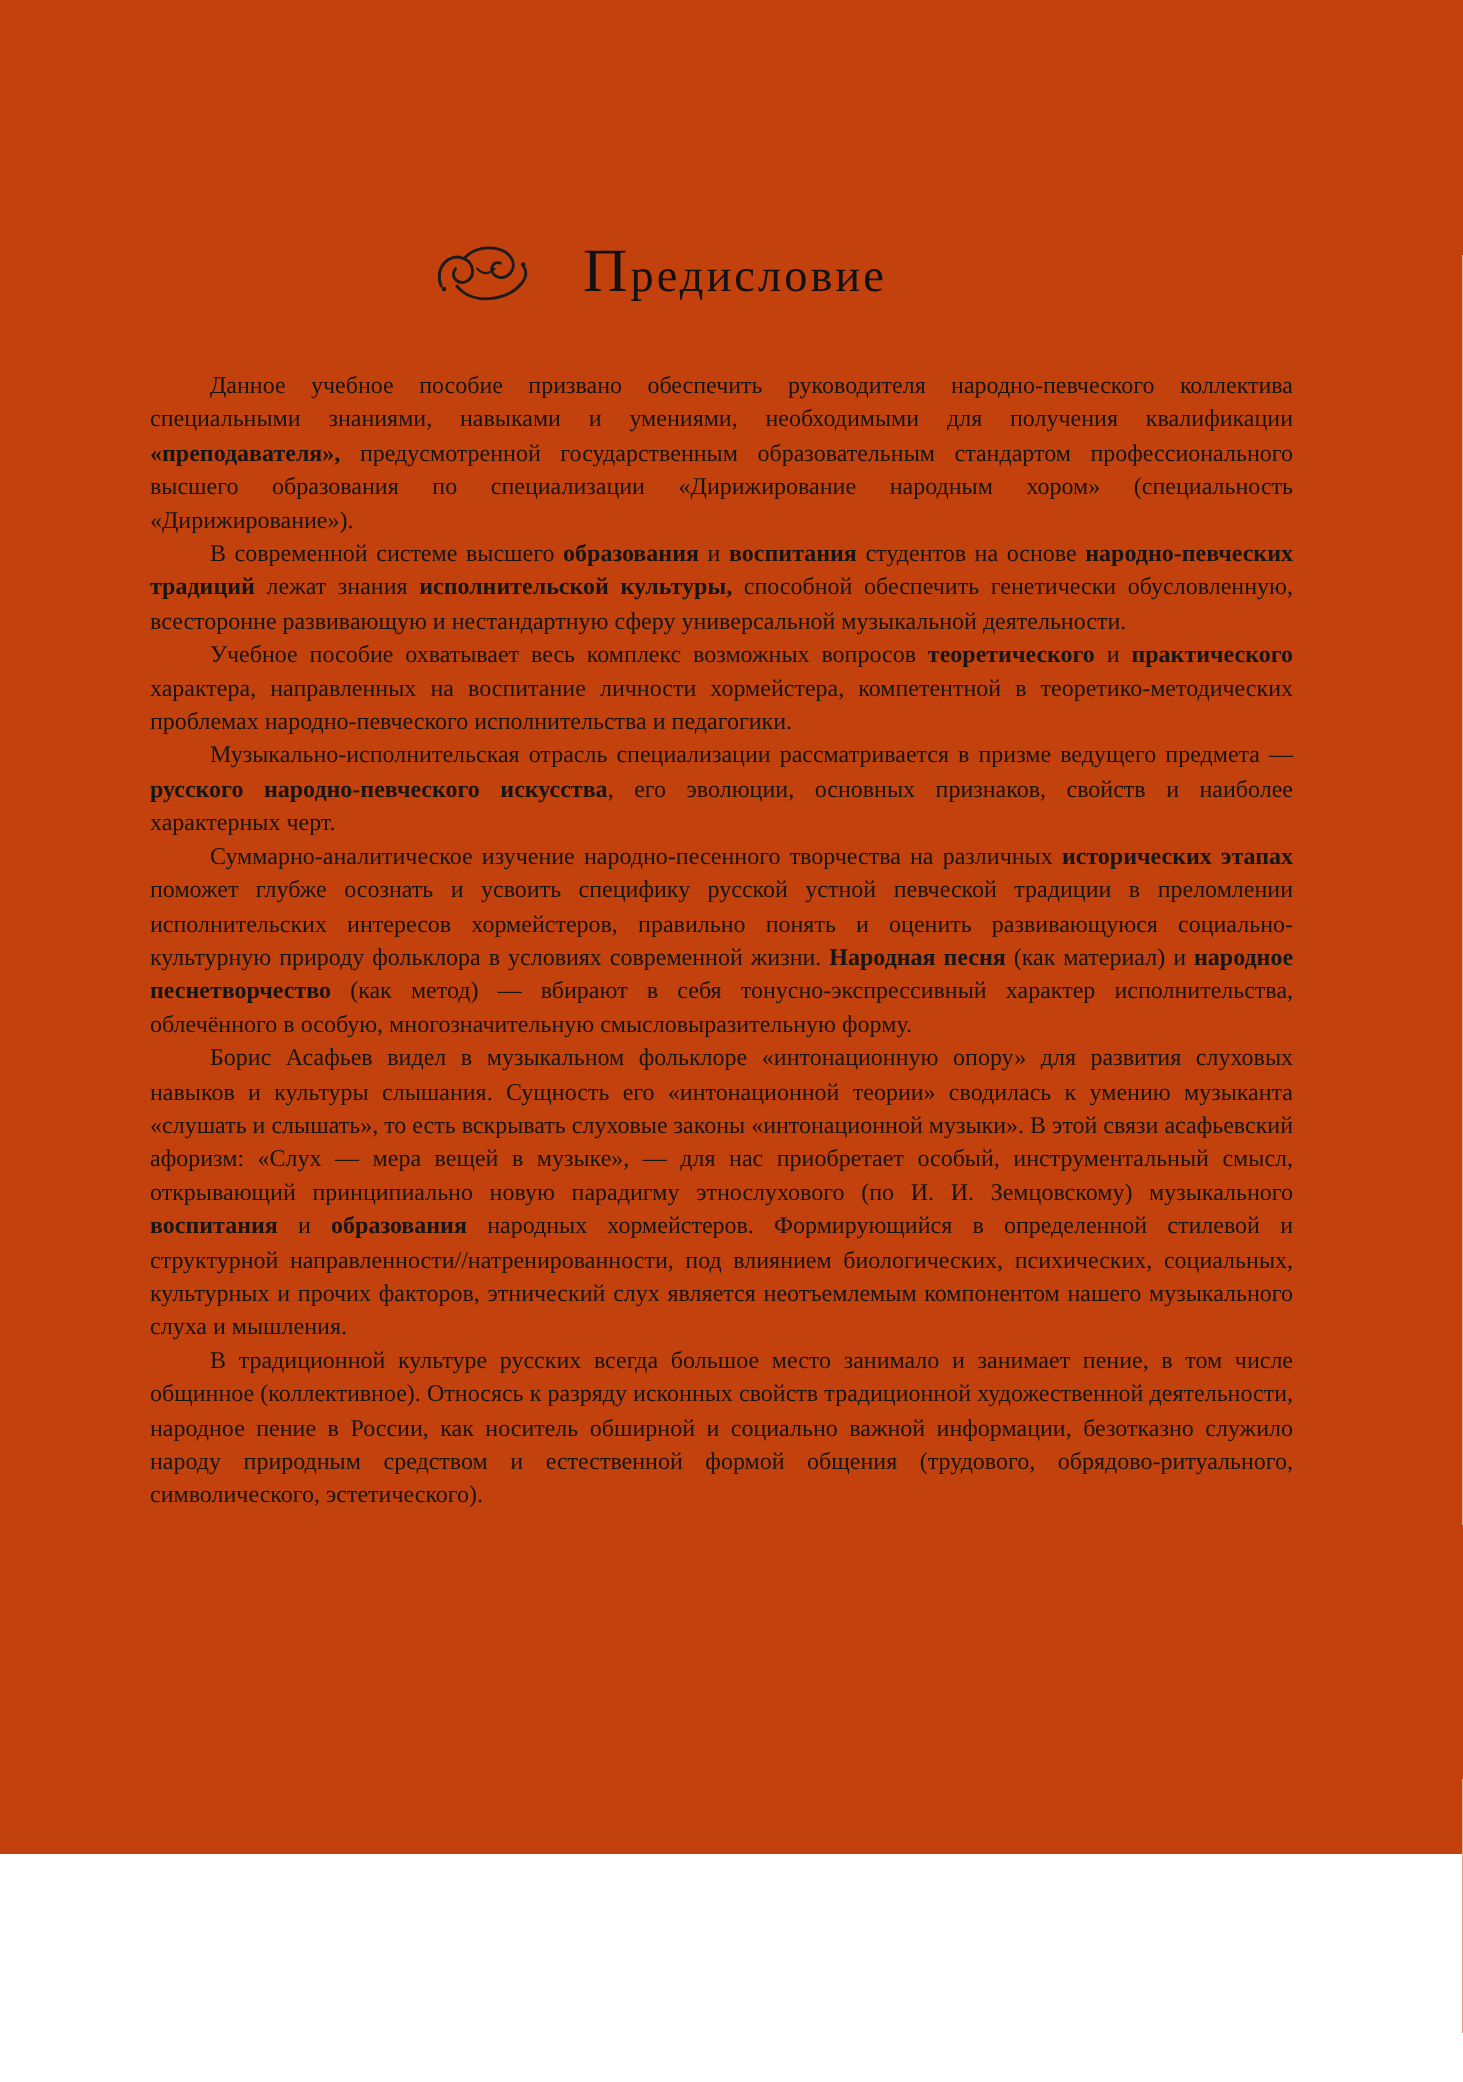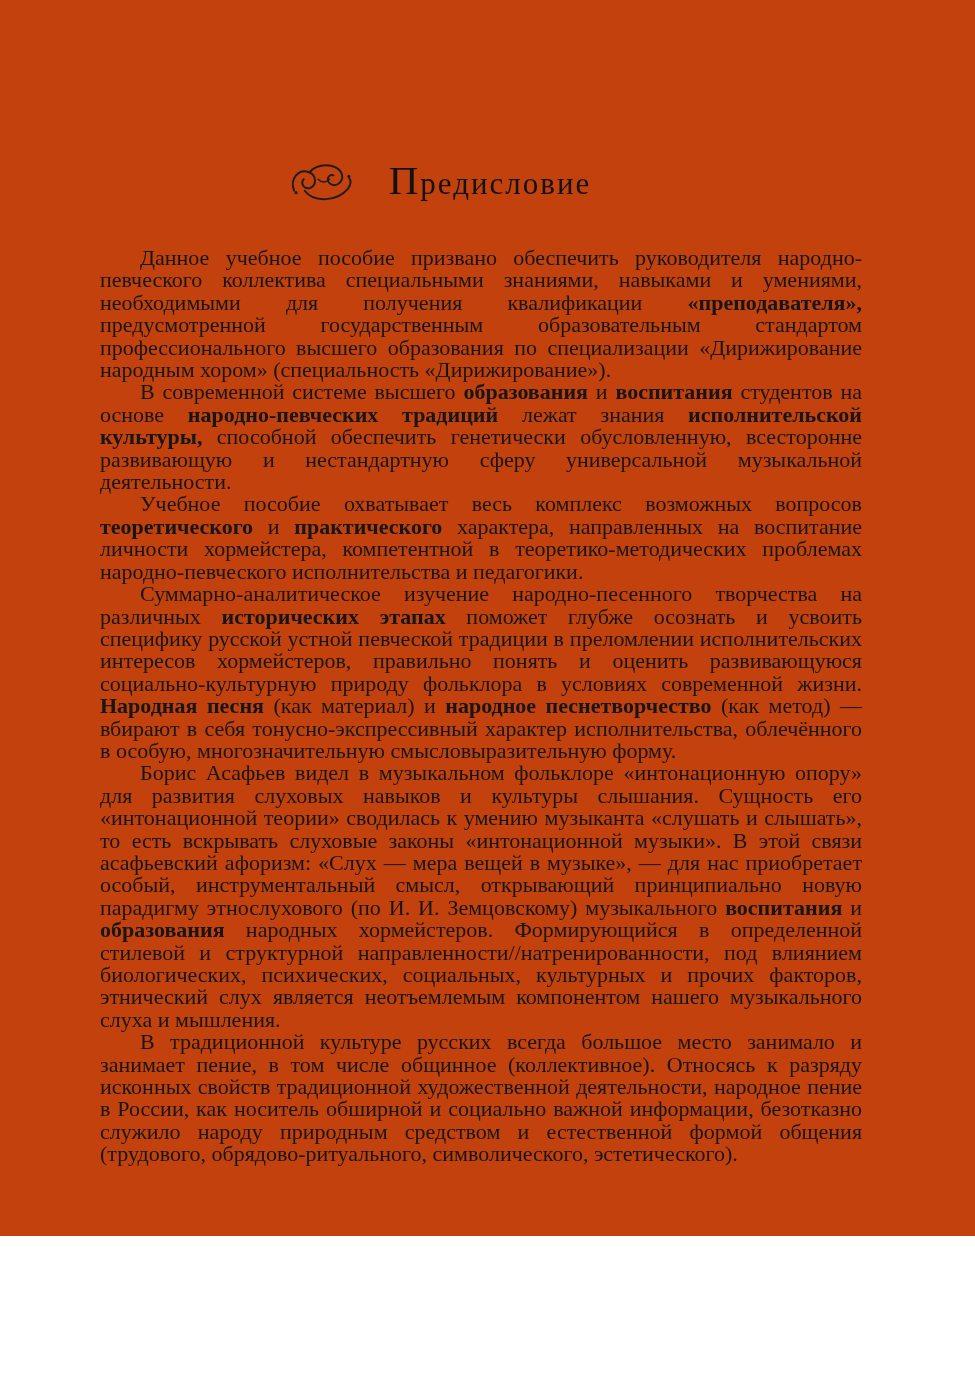--- a/index.html
+++ b/index.html
@@ -31,21 +31,21 @@
     color:#121212;
   }
   .title::first-letter{
     font-size:41px;
     line-height:0;
   }
   .body-text{
     position:absolute;
     top:247px;left:100px;width:762px;
     text-align:justify;
-    font-size:22px;
+    font-size:16px;
     line-height:22.4px;
   }
   .para{margin:0;text-indent:40px;}
   .b{font-weight:bold;}
   .i{}
   .footer-rule{
     position:absolute;
     left:95px;top:1246px;
     width:790px;height:18px;
   }
@@ -72,20 +72,21 @@
         <circle cx="64" cy="17" r="1.6" fill="currentColor" stroke="none"></circle>
       </svg>
     </span>
     <h1 class="title">Предисловие</h1>
   </div>
 
   <div class="body-text">
       <p class="para"><span>Данное учебное пособие призвано обеспечить руководителя народно-певческого коллектива специальными знаниями, навыками и умениями, необходимыми для получения квалификации </span><span class="b">«преподавателя»,</span><span> предусмотренной государственным образовательным стандартом профессионального высшего образования по специализации «Дирижирование народным хором» (специальность «Дирижирование»).</span></p>
       <p class="para"><span>В современной системе высшего </span><span class="b">образования</span><span> и </span><span class="b">воспитания</span><span> студентов на основе </span><span class="b">народно-певческих традиций</span><span> лежат знания </span><span class="b">исполнительской культуры,</span><span> способной обеспечить </span><span class="i">генетически</span><span> обусловленную, всесторонне развивающую и нестандартную сферу </span><span class="i">универсальной</span><span> музыкальной деятельности.</span></p>
       <p class="para"><span>Учебное пособие охватывает весь комплекс возможных вопросов </span><span class="b">теоретического</span><span> и </span><span class="b">практического</span><span> характера, направленных на </span><span class="i">воспитание</span><span> личности хормейстера, компетентной в теоретико-методических проблемах народно-певческого </span><span class="i">исполнительства</span><span> и </span><span class="i">педагогики.</span></p>
+      <p class="para"><span>Музыкально-исполнительская отрасль специализации рассматривается в призме ведущего предмета — </span><span class="b">русского народно-певческого искусства</span><span>, его эволюции, основных признаков, свойств и наиболее характерных черт.</span></p>
       <p class="para"><span>Суммарно-аналитическое изучение народно-песенного творчества на различных </span><span class="b">исторических этапах</span><span> поможет глубже осознать и усвоить </span><span class="i">специфику</span><span> русской устной певческой традиции в преломлении </span><span class="i">исполнительских</span><span> интересов хормейстеров, правильно понять и оценить развивающуюся социально-культурную природу фольклора в условиях современной жизни. </span><span class="b">Народная песня</span><span> (как </span><span class="i">материал</span><span>) и </span><span class="b">народное песнетворчество</span><span> (как </span><span class="i">метод</span><span>) — вбирают в себя </span><span class="i">тонусно-экспрессивный характер исполнительства</span><span>, облечённого в особую, многозначительную смысловыразительную форму.</span></p>
       <p class="para"><span>Борис Асафьев видел в музыкальном фольклоре «интонационную опору» для развития слуховых навыков и культуры слышания. Сущность его «интонационной теории» сводилась к умению музыканта </span><span class="i">«слушать и слышать»,</span><span> то есть вскрывать слуховые законы «интонационной музыки». В этой связи асафьевский афоризм: «Слух — мера вещей в музыке», — для нас приобретает особый, </span><span class="i">инструментальный</span><span> смысл, открывающий принципиально </span><span class="i">новую парадигму этнослухового (по И. И. Земцовскому) музыкального</span><span> </span><span class="b">воспитания</span><span> и </span><span class="b">образования</span><span> народных хормейстеров. Формирующийся в определенной </span><span class="i">стилевой</span><span> и </span><span class="i">структурной</span><span> направленности//натренированности, под влиянием биологических, психических, социальных, культурных и прочих факторов, </span><span class="i">этнический слух</span><span> является неотъемлемым компонентом нашего </span><span class="i">музыкального слуха и мышления.</span></p>
       <p class="para"><span>В традиционной культуре русских всегда большое место занимало и занимает </span><span class="i">пение</span><span>, в том числе общинное (коллективное). Относясь к разряду </span><span class="i">исконных</span><span> свойств </span><span class="i">традиционной</span><span> художественной деятельности, народное пение в России, как носитель обширной и социально важной информации, безотказно служило народу </span><span class="i">природным</span><span> средством и </span><span class="i">естественной</span><span> формой общения (трудового, обрядово-ритуального, символического, эстетического).</span></p>
     </div>
 
   <svg class="footer-rule" viewBox="0 0 790 18" width="790" height="18" fill="none" stroke="#161616">
     <line x1="0" y1="6" x2="648" y2="6" stroke-width="3"></line>
     <line x1="0" y1="11" x2="648" y2="11" stroke-width="1"></line>
     <path d="M652,11 c10,-8 18,-2 12,4 c-4,4 -10,1 -7,-3" stroke-width="1.6"></path>
     <path d="M700,9 c8,-7 16,-3 12,3 c-3,4 -9,2 -7,-2" stroke-width="1.6"></path>

